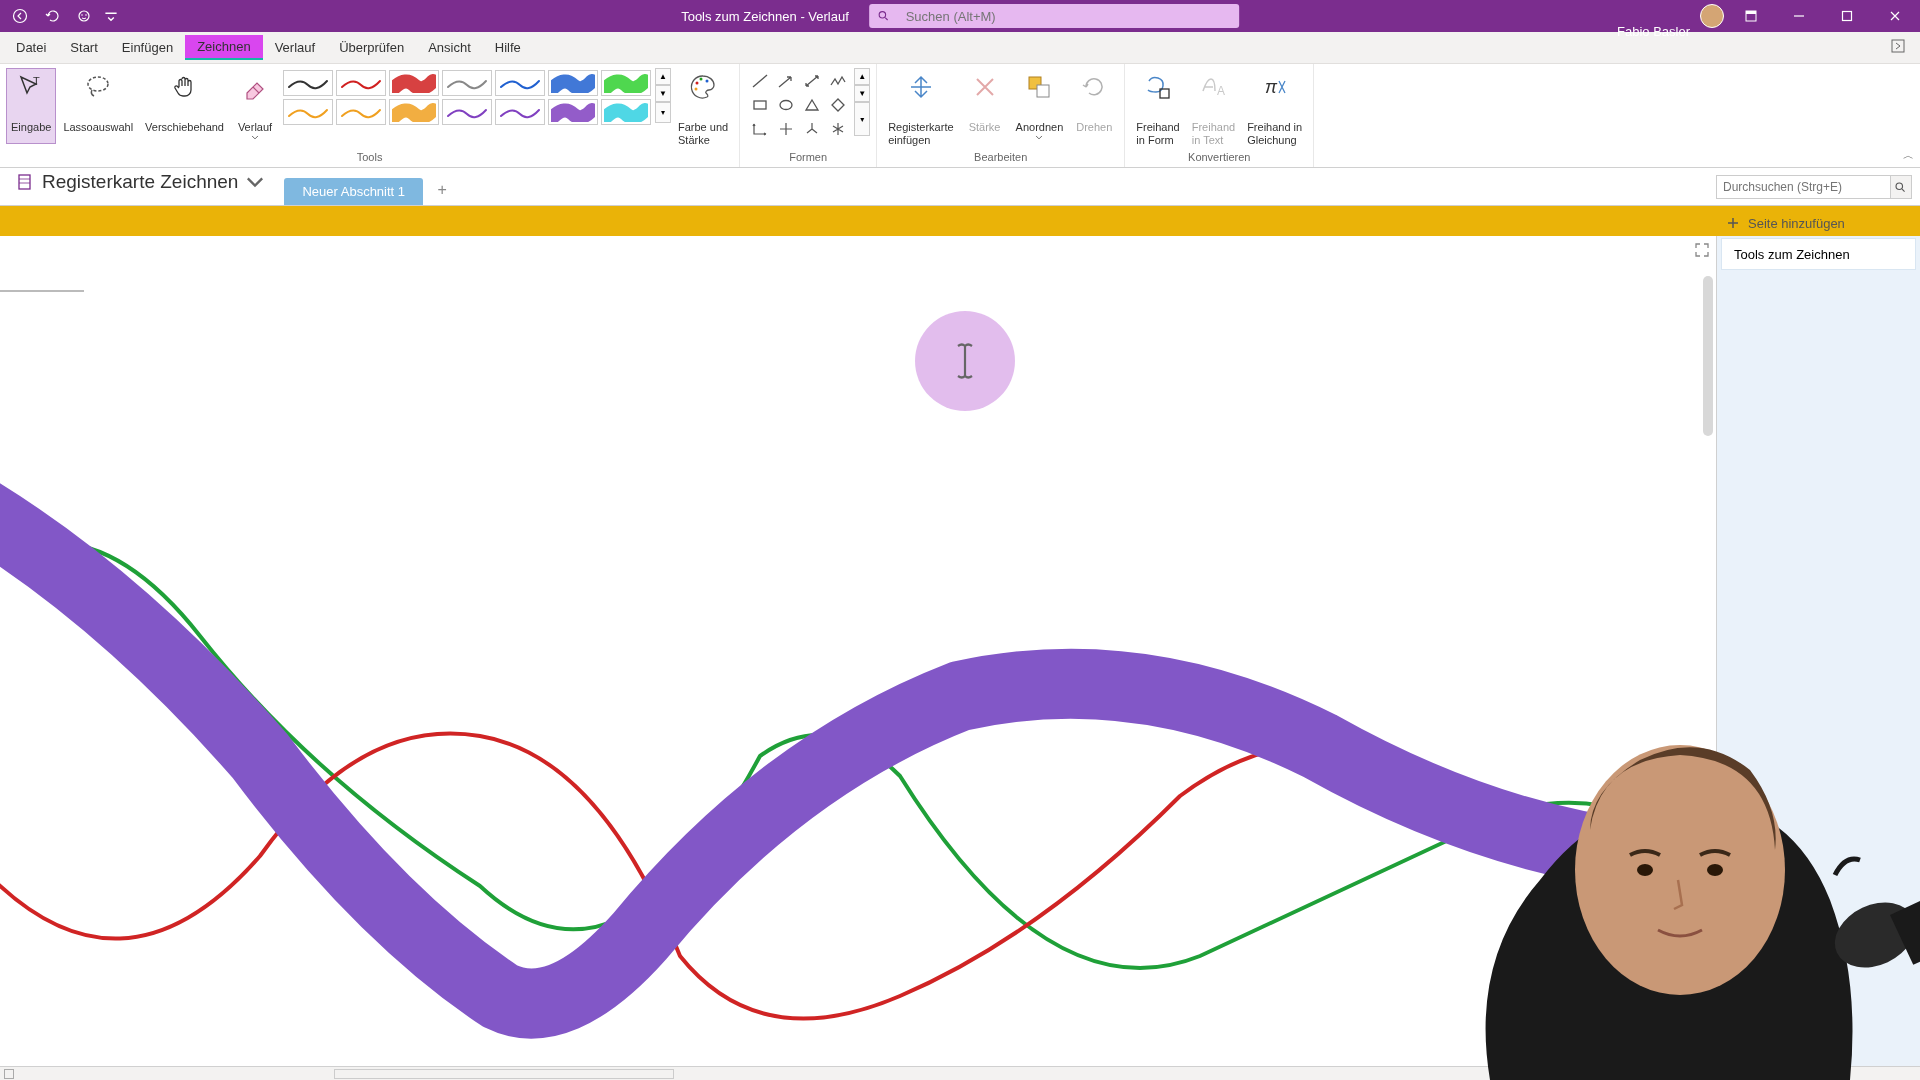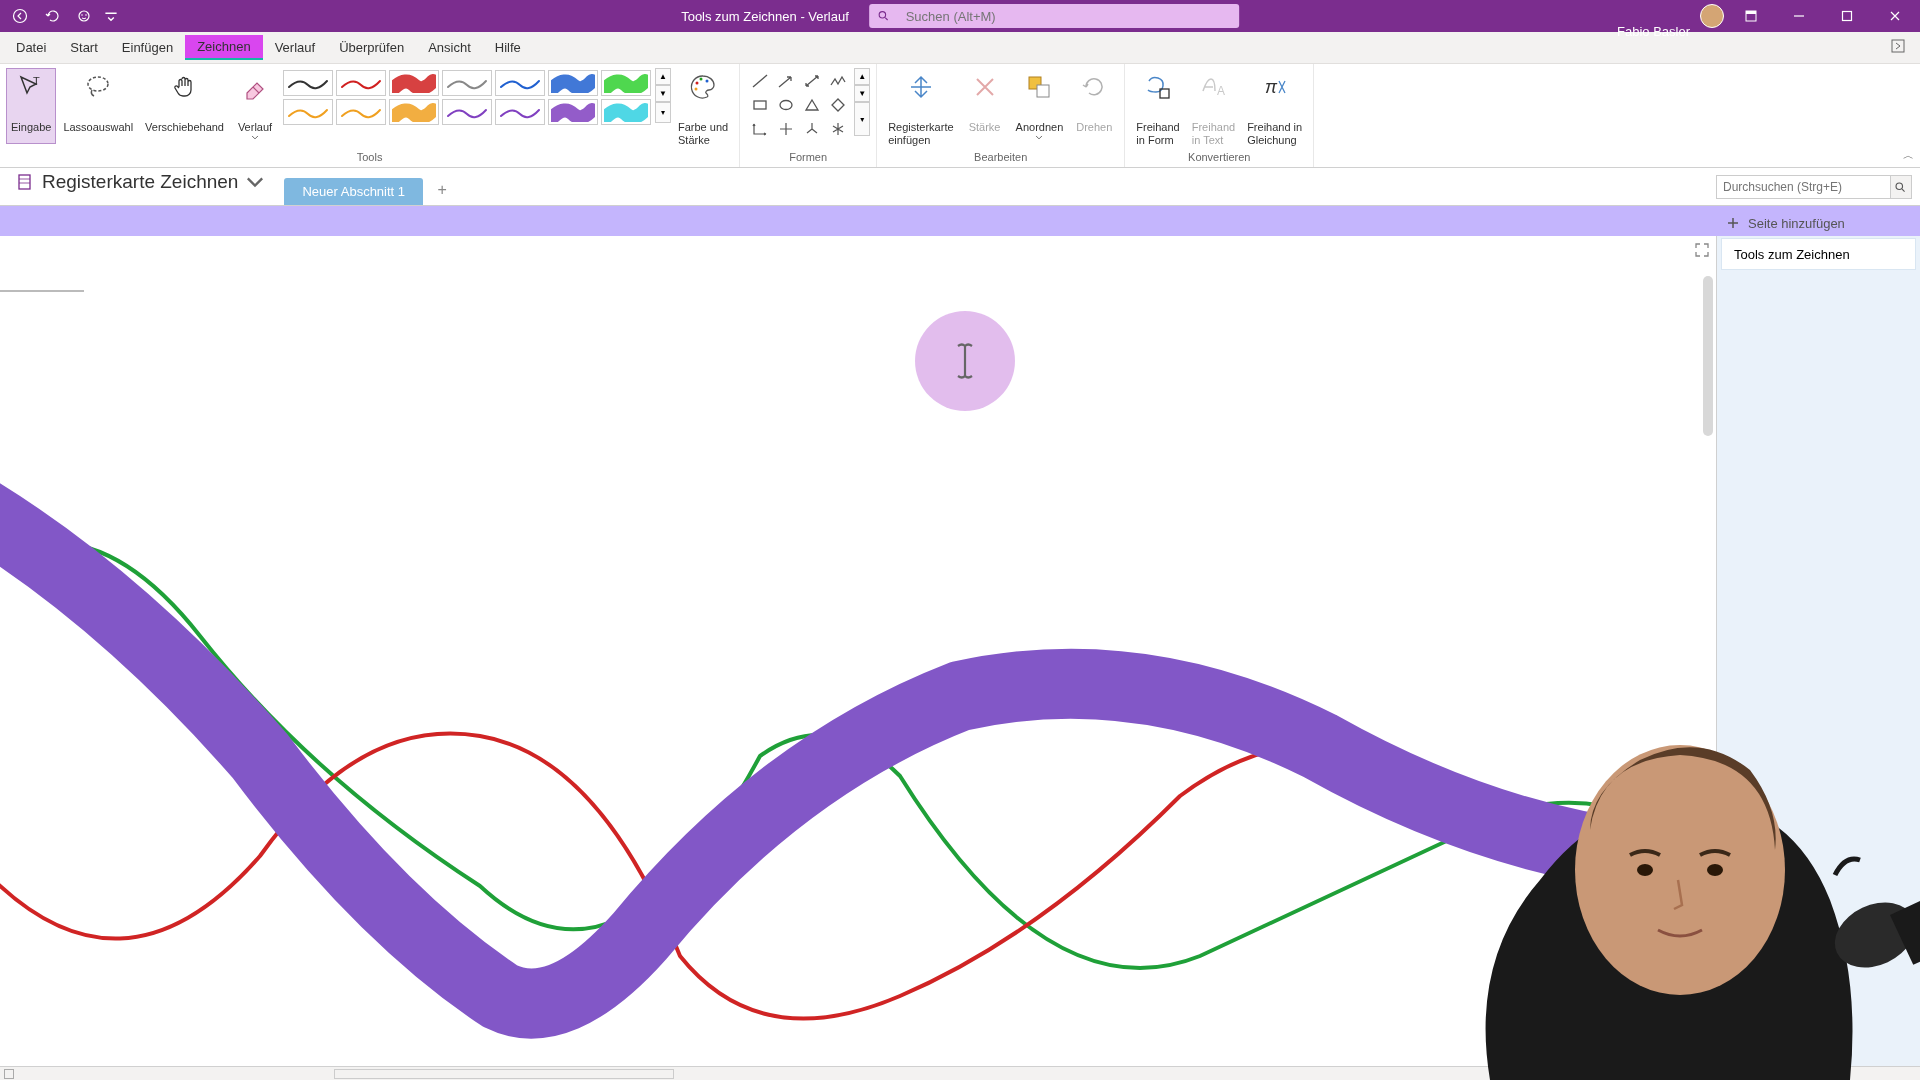--- a/index.html
+++ b/index.html
@@ -52,21 +52,21 @@
 .nav-row { height: 38px; background: #fff; border-bottom: 1px solid #d0d0d0; display: flex; align-items: flex-end; padding: 0 8px; }
 .notebook-title { display: flex; align-items: center; gap: 8px; font-size: 19px; color: #333; padding: 4px 8px 12px; cursor: pointer; }
 .notebook-title svg { width: 18px; height: 18px; }
 .section-tab { background: #7fb8e0; color: #fff; font-size: 13px; padding: 6px 18px; border-radius: 3px 3px 0 0; margin-left: 12px; cursor: pointer; }
 .add-section { width: 22px; height: 22px; display: flex; align-items: center; justify-content: center; margin-left: 8px; margin-bottom: 4px; cursor: pointer; color: #888; font-size: 16px; }
 .search-local { margin-left: auto; display: flex; align-items: center; border: 1px solid #ccc; height: 24px; width: 196px; margin-bottom: 6px; }
 .search-local input { border: none; outline: none; font-size: 12px; padding: 0 6px; width: 100%; color: #888; }
 .search-local-btn { width: 24px; height: 22px; background: #f3f2f1; border-left: 1px solid #ccc; display: flex; align-items: center; justify-content: center; cursor: pointer; }
 
 
-.subheader { height: 34px; background: #c4b5fd; display: flex; align-items: center; }
+.subheader { height: 34px; background: #eab308; display: flex; align-items: center; }
 .add-page-btn { margin-left: auto; width: 204px; height: 34px; display: flex; align-items: center; gap: 8px; padding: 0 10px; font-size: 13px; color: #555; cursor: pointer; }
 .add-page-btn svg { width: 14px; height: 14px; }
 
 .page-panel { position: absolute; right: 0; top: 236px; width: 204px; bottom: 14px; background: #eaf2fa; border-left: 1px solid #d0d0d0; }
 .page-item { height: 32px; display: flex; align-items: center; padding: 0 12px; font-size: 13px; cursor: pointer; background: #fff; border: 1px solid #d9e6f2; margin: 2px 4px; }
 .page-scrollbar { position: absolute; left: -14px; top: 40px; width: 10px; height: 160px; background: #d8d8d8; border-radius: 5px; }
 
 
 .canvas-wrap { position: absolute; left: 0; top: 236px; right: 204px; bottom: 14px; background: #fff; overflow: hidden; }
 .canvas-svg { width: 100%; height: 100%; }

